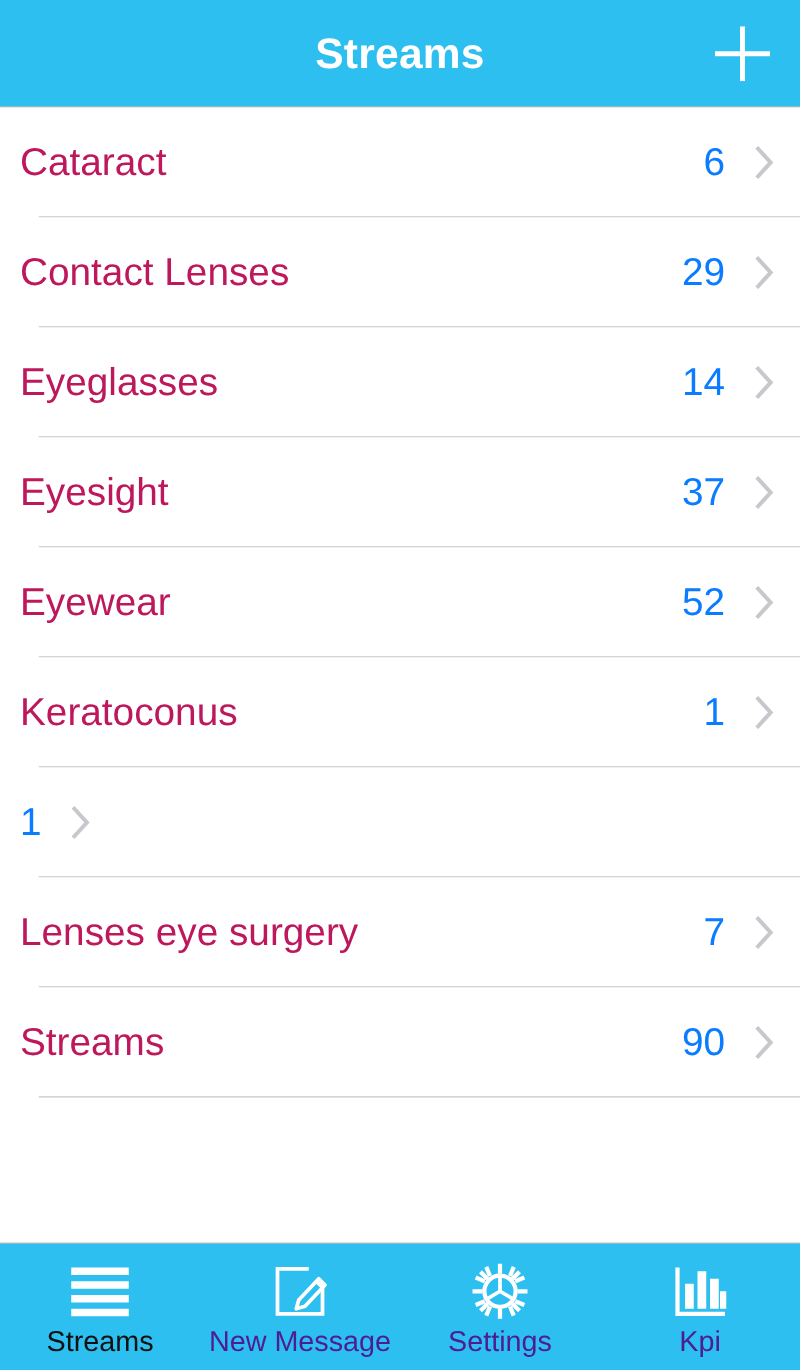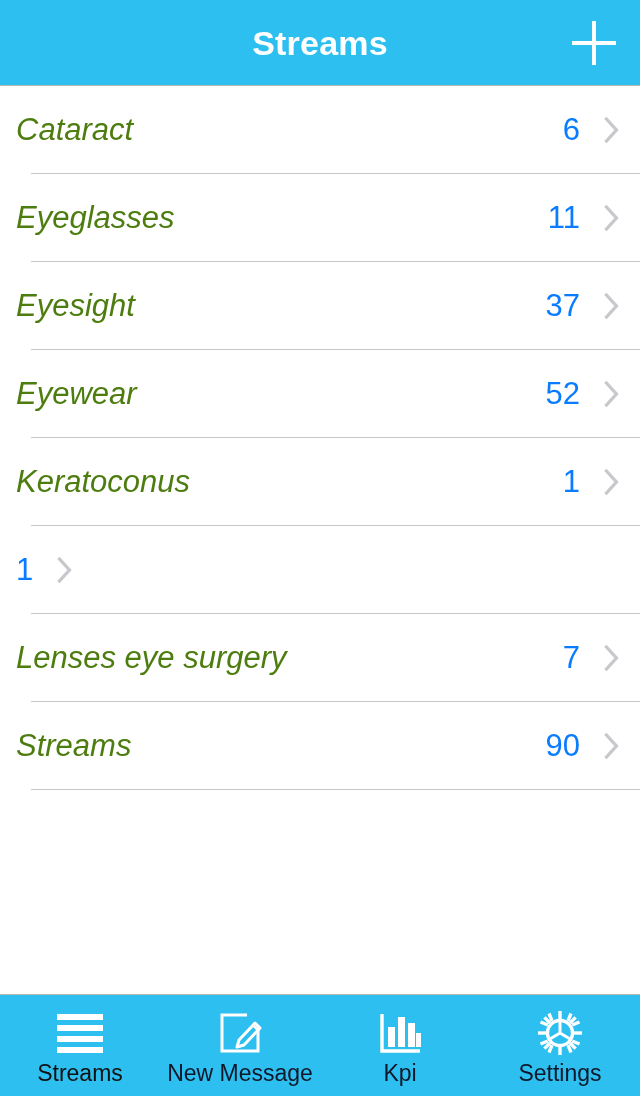--- a/index.html
+++ b/index.html
@@ -78,27 +78,26 @@
     content: "";
     position: absolute;
     left: 31px;
     right: 0;
     bottom: 0;
     height: 1px;
     background: #c8c7cc;
   }
   .row-label {
     flex: 1 1 auto;
-    color: #4d7c0f;
+    color: #be185d;
     font-size: 31px;
     font-weight: 400;
     line-height: 1.1;
     white-space: nowrap;
     overflow: hidden;
-    font-style: italic;
   }
   .row-count {
     flex: 0 0 auto;
     color: #0a7cff;
     font-size: 31px;
     font-weight: 400;
     line-height: 1.1;
     text-align: right;
     margin-right: 22px;
   }
@@ -136,21 +135,21 @@
     height: 46px;
     display: flex;
     align-items: center;
     justify-content: center;
   }
   .tab-icon svg { display: block; }
   .tab-label {
     margin-top: 6px;
     font-size: 23px;
     font-weight: 400;
-    color: #0f172a;
+    color: #4c1d95;
     line-height: 1;
   }
   .tab.active .tab-label { color: #111111; }
 </style>
 </head>
 <body>
 
 <div class="phone">
 
   <div class="navbar">
@@ -170,25 +169,34 @@
     <div class="row">
       <div class="row-label">Cataract</div>
       <div class="row-count">6</div>
       <div class="row-chevron">
         <svg width="16" height="28" viewBox="0 0 16 28">
             <polyline points="2.5,3 12.5,14 2.5,25" fill="none" stroke="#c7c7cc" stroke-width="3.2" stroke-linecap="square" stroke-linejoin="miter"></polyline>
           </svg>
       </div>
     </div>
 
+    <div class="row">
+      <div class="row-label">Contact Lenses</div>
+      <div class="row-count">29</div>
+      <div class="row-chevron">
+        <svg width="16" height="28" viewBox="0 0 16 28">
+            <polyline points="2.5,3 12.5,14 2.5,25" fill="none" stroke="#c7c7cc" stroke-width="3.2" stroke-linecap="square" stroke-linejoin="miter"></polyline>
+          </svg>
+      </div>
+    </div>
 
 
     <div class="row">
       <div class="row-label">Eyeglasses</div>
-      <div class="row-count">11</div>
+      <div class="row-count">14</div>
       <div class="row-chevron">
         <svg width="16" height="28" viewBox="0 0 16 28">
             <polyline points="2.5,3 12.5,14 2.5,25" fill="none" stroke="#c7c7cc" stroke-width="3.2" stroke-linecap="square" stroke-linejoin="miter"></polyline>
           </svg>
       </div>
     </div>
 
     <div class="row">
       <div class="row-label">Eyesight</div>
       <div class="row-count">37</div>
@@ -266,33 +274,20 @@
 
     <div class="tab">
       <div class="tab-icon">
         <svg width="46" height="46" viewBox="0 0 46 46">
           <path d="M30 5 H5 V41 H41 V18" fill="none" stroke="#ffffff" stroke-width="3"></path>
           <path d="M22 30 L38 13 L43 18 L27 35 L20 37 Z" fill="none" stroke="#ffffff" stroke-width="3" stroke-linejoin="round"></path>
           <path d="M36 15 L41 20" fill="none" stroke="#ffffff" stroke-width="3"></path>
         </svg>
       </div>
       <div class="tab-label">New Message</div>
-    </div>
-
-    <div class="tab">
-      <div class="tab-icon">
-        <svg width="44" height="44" viewBox="0 0 44 44">
-          <path d="M4 3 V40 H42" fill="none" stroke="#ffffff" stroke-width="3.4"></path>
-          <rect x="10" y="16" width="7" height="20" fill="#ffffff"></rect>
-          <rect x="20" y="6" width="7" height="30" fill="#ffffff"></rect>
-          <rect x="30" y="12" width="7" height="24" fill="#ffffff"></rect>
-          <rect x="38" y="22" width="5" height="14" fill="#ffffff"></rect>
-        </svg>
-      </div>
-      <div class="tab-label">Kpi</div>
     </div>
 
     <div class="tab">
       <div class="tab-icon">
         <svg width="46" height="46" viewBox="0 0 46 46">
           <g stroke="#ffffff" stroke-width="3.4">
             <line x1="23" y1="1" x2="23" y2="9"></line>
             <line x1="23" y1="37" x2="23" y2="45"></line>
             <line x1="1" y1="23" x2="9" y2="23"></line>
             <line x1="37" y1="23" x2="45" y2="23"></line>
@@ -309,14 +304,27 @@
             <line x1="42.5" y1="12" x2="35.2" y2="15"></line>
             <line x1="10.8" y1="31" x2="3.5" y2="34"></line>
           </g>
           <circle cx="23" cy="23" r="12.5" fill="none" stroke="#ffffff" stroke-width="3.4"></circle>
           <path d="M23 23 L23 10.5 M23 23 L34 29.5 M23 23 L12 29.5" fill="none" stroke="#ffffff" stroke-width="3"></path>
         </svg>
       </div>
       <div class="tab-label">Settings</div>
     </div>
 
+    <div class="tab">
+      <div class="tab-icon">
+        <svg width="44" height="44" viewBox="0 0 44 44">
+          <path d="M4 3 V40 H42" fill="none" stroke="#ffffff" stroke-width="3.4"></path>
+          <rect x="10" y="16" width="7" height="20" fill="#ffffff"></rect>
+          <rect x="20" y="6" width="7" height="30" fill="#ffffff"></rect>
+          <rect x="30" y="12" width="7" height="24" fill="#ffffff"></rect>
+          <rect x="38" y="22" width="5" height="14" fill="#ffffff"></rect>
+        </svg>
+      </div>
+      <div class="tab-label">Kpi</div>
+    </div>
+
   </div>
 </div>
 
 </body></html>

